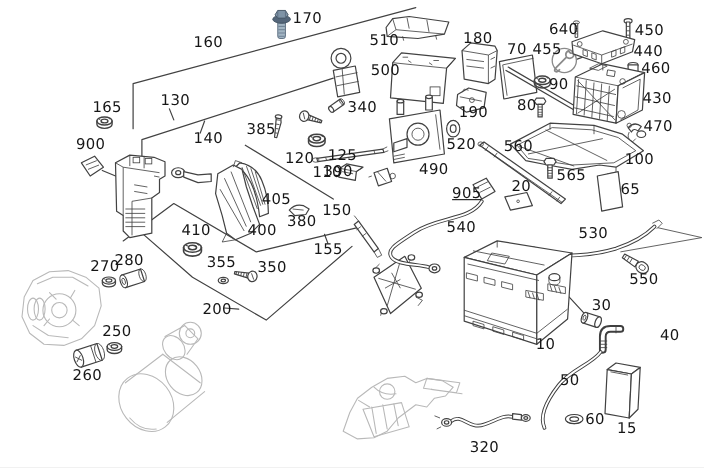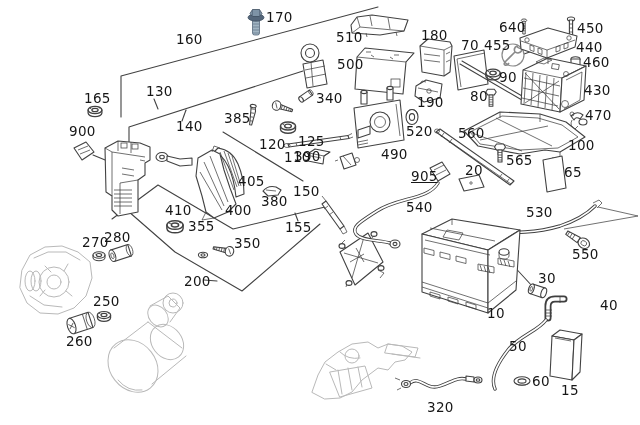--- a/index.html
+++ b/index.html
@@ -404,21 +404,21 @@
       <span class="plabel" style="left: 293px; top: 185px;">150</span>
       <span class="plabel" style="left: 465px; top: 164px;">20</span>
       <span class="plabel" style="left: 411px; top: 170px; text-decoration: underline;">905</span>
       <span class="plabel" style="left: 564px; top: 166px;">65</span>
       <span class="plabel" style="left: 165px; top: 204px;">410</span>
       <span class="plabel" style="left: 225px; top: 204px;">400</span>
       <span class="plabel" style="left: 406px; top: 201px;">540</span>
       <span class="plabel" style="left: 526px; top: 206px;">530</span>
       <span class="plabel" style="left: 82px; top: 236px;">270</span>
       <span class="plabel" style="left: 104px; top: 231px;">280</span>
-      <span class="plabel" style="left: 188px; top: 220px;">355</span>
+      <span class="plabel" style="left: 188px; top: 233px;">355</span>
       <span class="plabel" style="left: 234px; top: 237px;">350</span>
       <span class="plabel" style="left: 285px; top: 221px;">155</span>
       <span class="plabel" style="left: 572px; top: 248px;">550</span>
       <span class="plabel" style="left: 184px; top: 275px;">200</span>
       <span class="plabel" style="left: 538px; top: 272px;">30</span>
       <span class="plabel" style="left: 93px; top: 295px;">250</span>
       <span class="plabel" style="left: 487px; top: 307px;">10</span>
       <span class="plabel" style="left: 564px; top: 299px; margin-left: 36px;">40</span>
       <span class="plabel" style="left: 66px; top: 335px;">260</span>
       <span class="plabel" style="left: 509px; top: 340px;">50</span>

